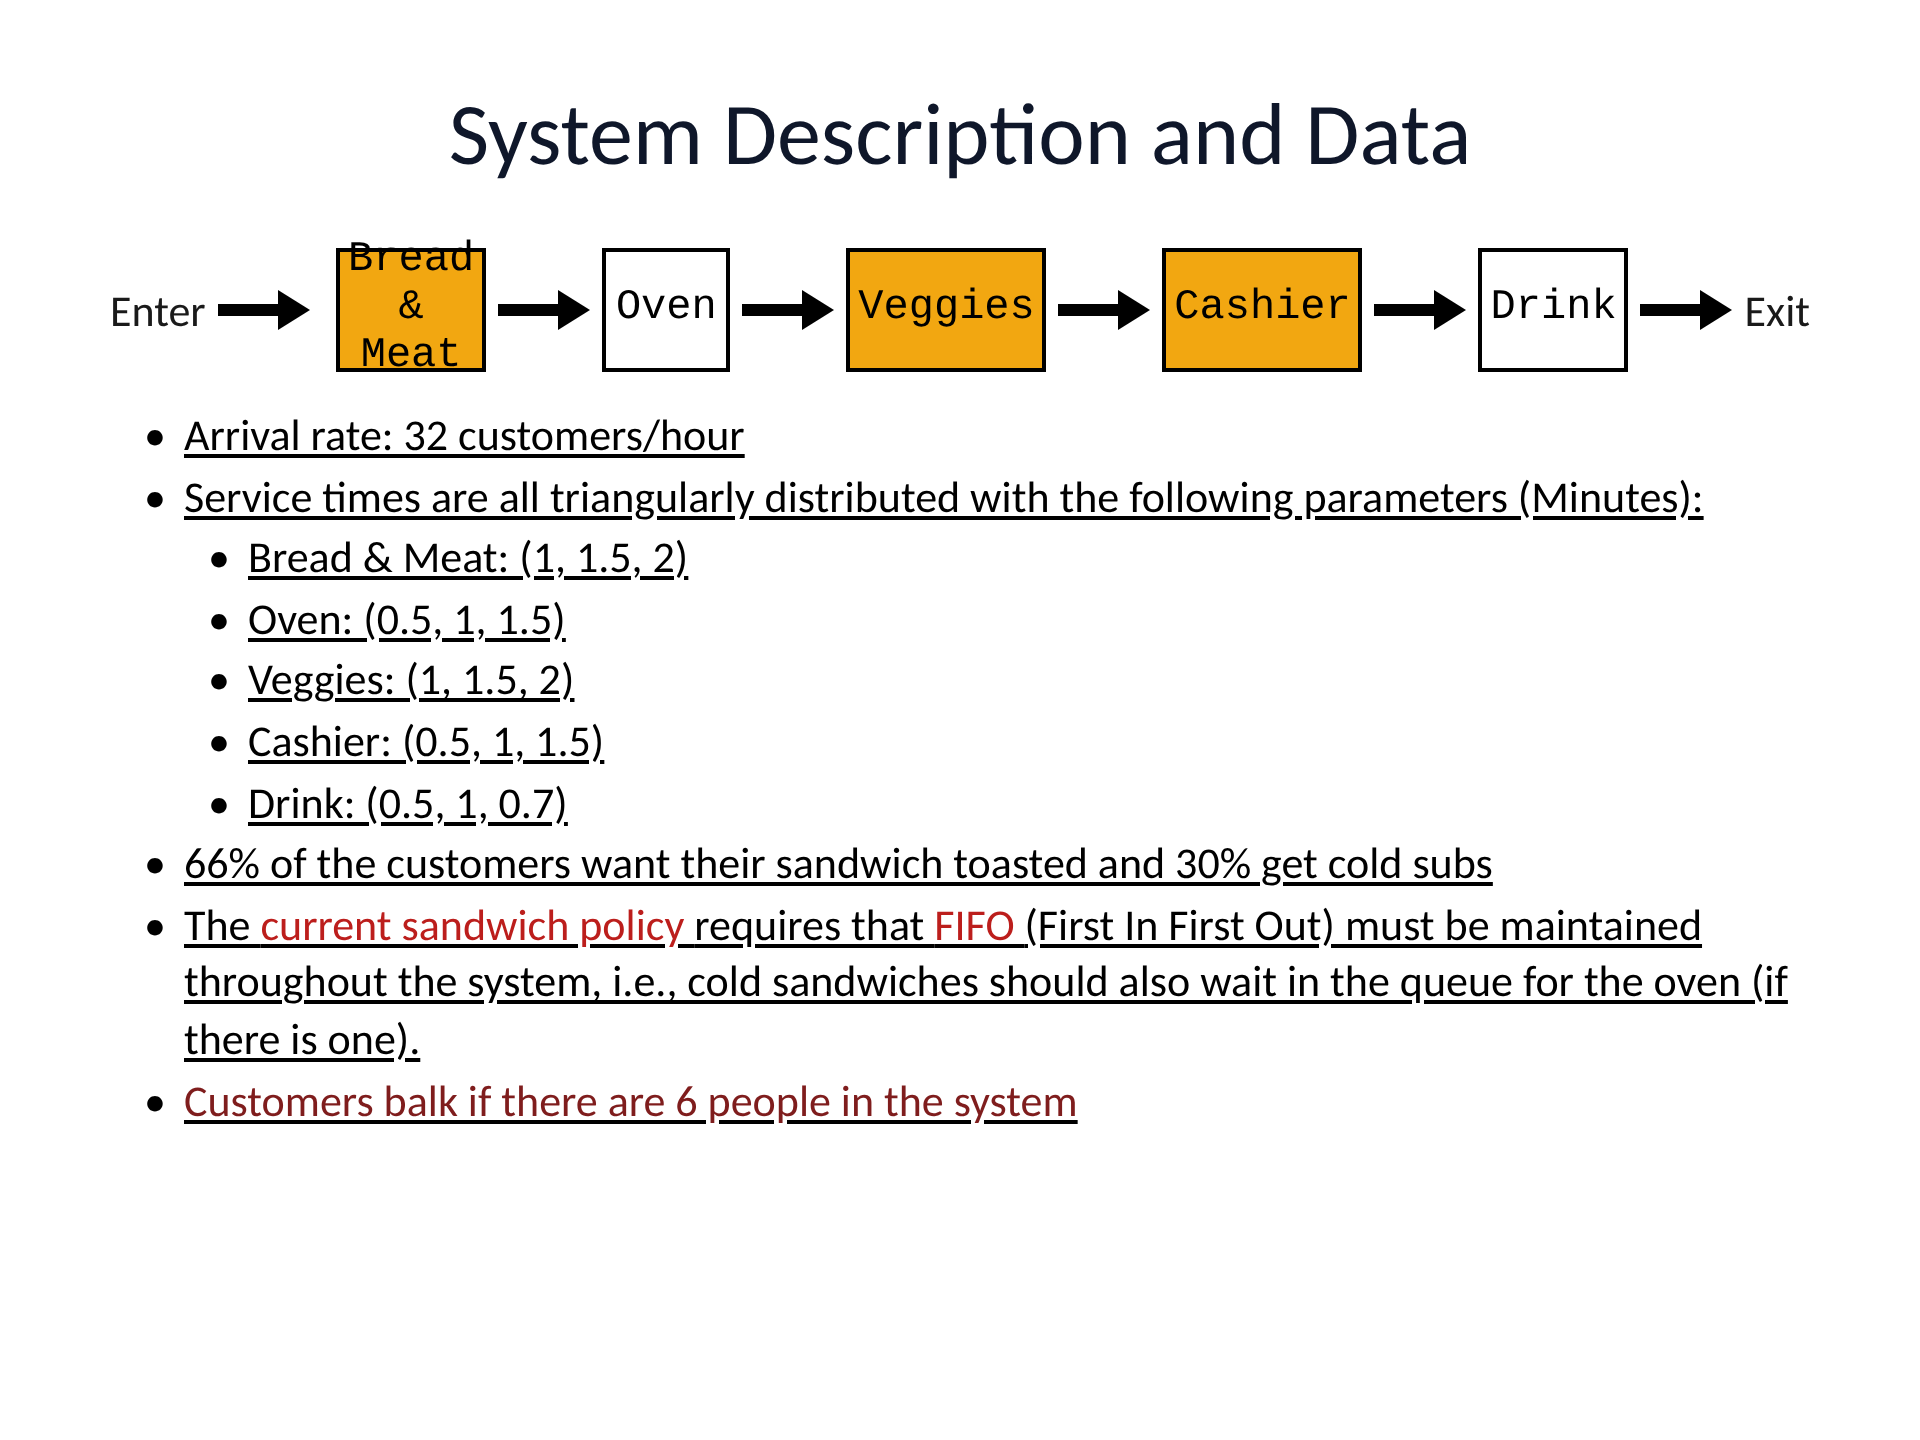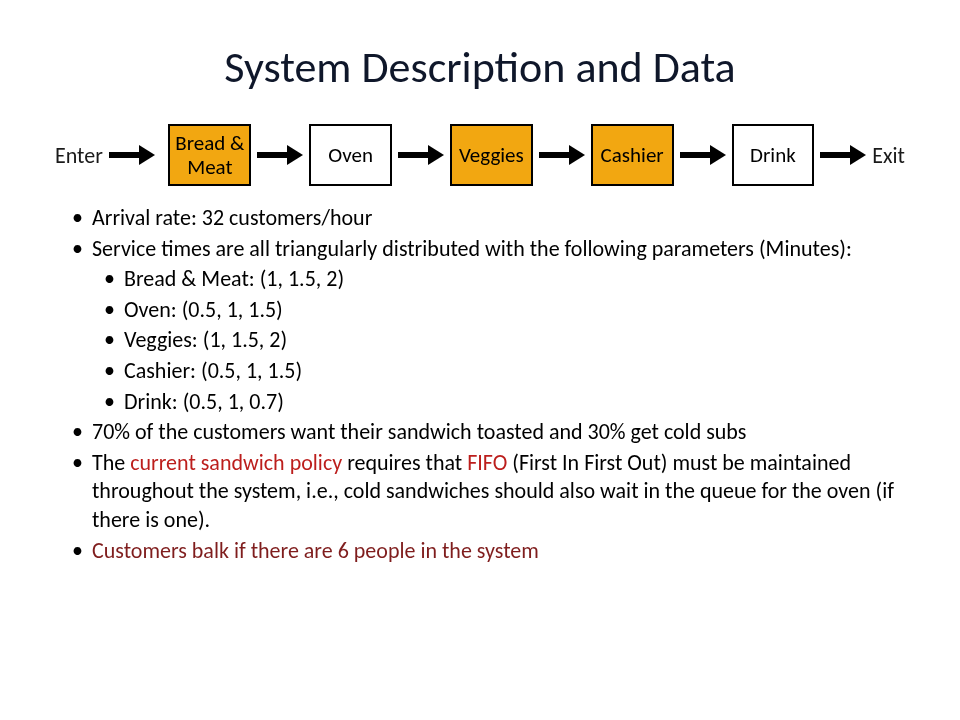--- a/index.html
+++ b/index.html
@@ -52,32 +52,34 @@
       width: 100px;
       height: 62px;
       display: flex;
       align-items: center;
       justify-content: center;
       text-align: center;
       font-size: 21px;
       line-height: 1.15;
       padding: 4px;
       background: #fff;
+      font-family: Liberation Mono, monospace;
     }
     .box.orange {
       background: #f2a711;
     }
     .bullets {
       font-size: 22px;
       line-height: 1.30;
       padding-left: 22px;
     }
     .bullets ul {
       list-style: none;
       padding-left: 0;
+      text-decoration: underline;
     }
     .bullets li {
       position: relative;
       padding-left: 20px;
       margin-bottom: 2px;
     }
     .bullets li::before {
       content: "•";
       position: absolute;
       left: 0;
@@ -141,17 +143,17 @@
   <ul>
     <li>Arrival rate: 32 customers/hour</li>
     <li>Service times are all triangularly distributed with the following parameters (Minutes):</li>
     <ul class="sub">
       <li>Bread &amp; Meat: (1, 1.5, 2)</li>
       <li>Oven: (0.5, 1, 1.5)</li>
       <li>Veggies: (1, 1.5, 2)</li>
       <li>Cashier: (0.5, 1, 1.5)</li>
       <li>Drink: (0.5, 1, 0.7)</li>
     </ul>
-    <li>70% of the customers want their sandwich toasted and 30% get cold subs</li>
+    <li>66% of the customers want their sandwich toasted and 30% get cold subs</li>
     <li><span>The </span><span class="red-text">current sandwich policy </span><span>requires that </span><span class="red-text">FIFO </span><span>(First In First Out) must be maintained throughout the system, i.e., cold sandwiches should also wait in the queue for the oven (if there is one).</span></li>
     <li class="green-text">Customers balk if there are 6 people in the system</li>
   </ul>
 </div>
 
 </body></html>

